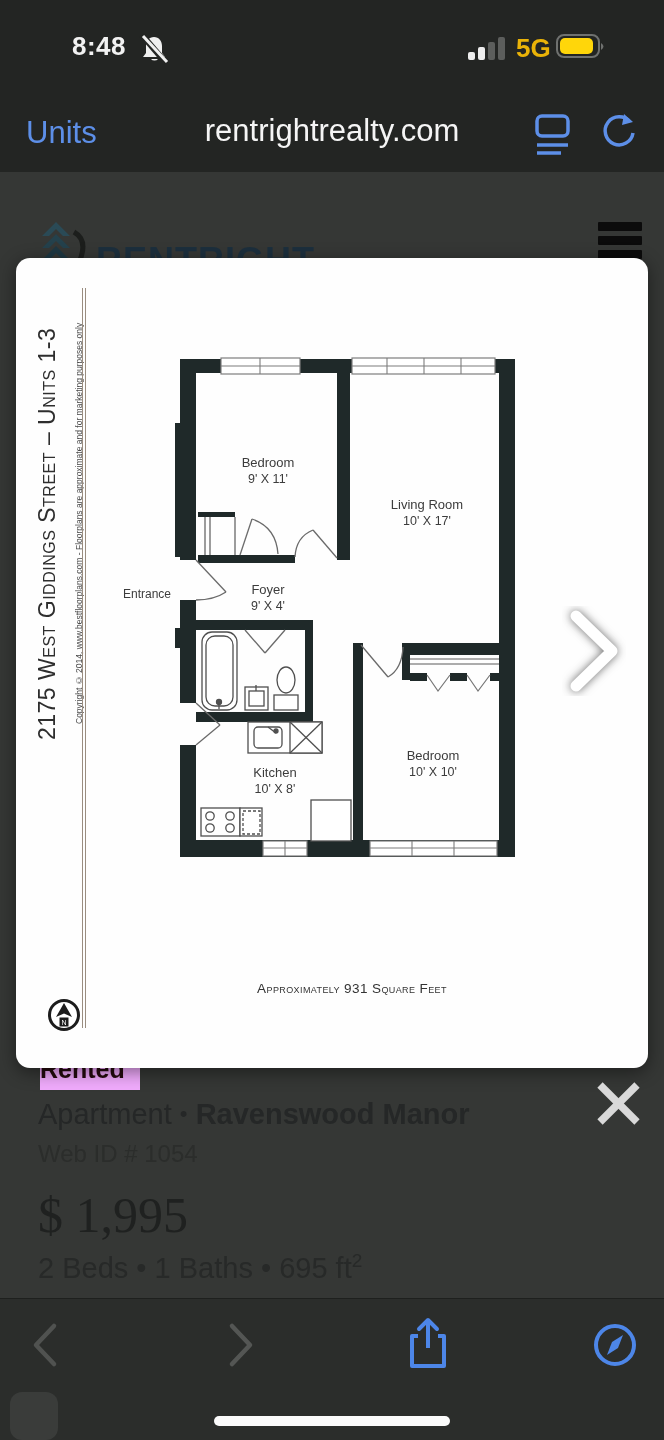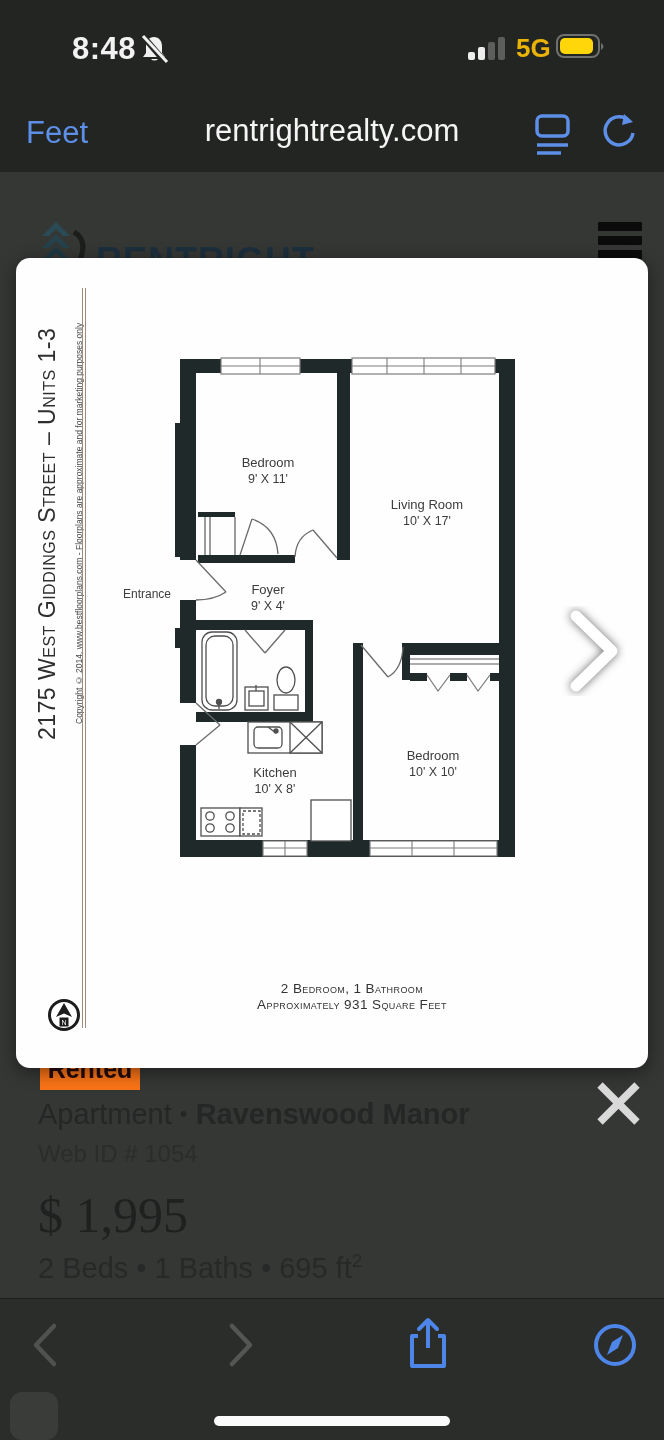--- a/index.html
+++ b/index.html
@@ -2,21 +2,21 @@
 <html><head>
 <meta charset="utf-8">
 <style>
   html,body{margin:0;padding:0;background:#111;}
   #screen{position:relative;width:664px;height:1440px;overflow:hidden;
           font-family:"Liberation Sans",sans-serif;background:#353735;}
   .abs{position:absolute;}
 
   
   #chrome{left:0;top:0;width:664px;height:172px;background:#232523;z-index:3;}
-  #time{left:72px;top:31px;font-size:31px;font-weight:700;color:#f2f2f2;letter-spacing:.5px;}
+  #time{left:72px;top:31px;font-size:26px;font-weight:700;color:#f2f2f2;letter-spacing:.5px;}
   #net5g{left:516px;top:33px;font-size:26px;font-weight:600;color:#eab308;}
   #done{left:26px;top:115px;font-size:31px;color:#5d8fe8;}
   #url{left:0;top:113px;width:664px;text-align:center;font-size:31px;font-weight:400;color:#f5f5f5;}
 
   
   #pagebg{left:0;top:172px;width:664px;height:1126px;background:#353735;z-index:1;}
   #brand{left:96px;top:240px;font-size:36px;font-weight:800;color:#1c2f3d;letter-spacing:1px;z-index:1;}
   #burger div{width:44px;height:9px;background:#0b0b0b;margin-bottom:5px;border-radius:1px;}
   #burger{left:598px;top:222px;z-index:1;}
 
@@ -26,22 +26,22 @@
   #vtitle{left:18px;top:34px;height:448px;writing-mode:vertical-rl;transform:rotate(180deg);
           font-size:23px;font-variant:small-caps;letter-spacing:.5px;color:#2e2e2e;white-space:nowrap;}
   #vcopy{left:58px;top:36px;height:430px;writing-mode:vertical-rl;transform:rotate(180deg);
          font-size:8.5px;color:#4a4a4a;white-space:nowrap;}
   #vrule{left:66px;top:30px;width:2px;height:740px;border-left:1.4px solid #9a8d80;border-right:1.4px solid #9a8d80;}
   #caption{left:40px;right:0;top:723px;text-align:center;color:#333;
            font-variant:small-caps;font-size:13.5px;line-height:16px;letter-spacing:.4px;}
   #nextbtn{left:546px;top:348px;width:64px;height:90px;cursor:pointer;}
 
   
-  #badge{left:40px;top:1048px;width:100px;height:42px;background:#f97316;color:#240b0e;
-         font-size:25px;font-weight:700;text-align:center;line-height:42px;z-index:2;}
+  #badge{left:40px;top:1048px;width:100px;height:42px;background:#f0abfc;color:#240b0e;
+         font-size:25px;font-weight:700;line-height:42px;z-index:2;}
   #aptline{left:38px;top:1098px;font-size:29px;font-weight:500;color:#252727;z-index:2;}
   #webid{left:38px;top:1140px;font-size:24px;color:#2b2d2b;z-index:2;}
   #price{left:38px;top:1186px;font-family:"Liberation Serif",serif;font-size:50px;color:#1f2120;z-index:2;}
   #beds{left:38px;top:1250px;font-size:29px;color:#272928;z-index:2;}
   #beds sup{font-size:19px;}
   #closex{left:594px;top:1078px;z-index:11;cursor:pointer;}
 
   
   #toolbar{left:0;top:1298px;width:664px;height:142px;background:#2b2d2b;border-top:1px solid #1e201e;z-index:3;}
   #homeind{left:214px;top:1416px;width:236px;height:10px;border-radius:5px;background:#fbfbfb;z-index:4;}
@@ -81,21 +81,21 @@
     <rect x="10" y="11" width="7" height="13" rx="2" fill="#ededed"></rect>
     <rect x="20" y="6" width="7" height="18" rx="2" fill="#5c5e5c"></rect>
     <rect x="30" y="1" width="7" height="23" rx="2" fill="#5c5e5c"></rect>
   </svg>
   <div class="abs" id="net5g" style="z-index:4">5G</div>
   <svg class="abs" style="left:556px;top:34px;z-index:4" width="52" height="26">
     <rect x="1" y="1" width="42" height="22" rx="7" stroke="#6f716f" stroke-width="2" fill="none"></rect>
     <rect x="4" y="4" width="33" height="16" rx="5" fill="#ffd60a"></rect>
     <path d="M45 9 q5 3.5 0 7 Z" fill="#6f716f"></path>
   </svg>
-  <div class="abs" id="done" style="z-index:4;cursor:pointer">Feet</div>
+  <div class="abs" id="done" style="z-index:4;cursor:pointer">Units</div>
   <div class="abs" id="url" style="z-index:3">rentrightrealty.com</div>
   <svg class="abs" style="left:534px;top:112px;z-index:4" width="40" height="46">
     <rect x="3" y="4" width="31" height="20" rx="5" stroke="#5d8fe8" stroke-width="3.5" fill="none"></rect>
     <line x1="3" y1="33" x2="34" y2="33" stroke="#5d8fe8" stroke-width="3.5"></line>
     <line x1="3" y1="41" x2="27" y2="41" stroke="#5d8fe8" stroke-width="3.5"></line>
   </svg>
   <svg class="abs" style="left:600px;top:110px;z-index:4" width="40" height="46">
     <path d="M30 12 A14 14 0 1 0 33 23" stroke="#5d8fe8" stroke-width="3.5" fill="none"></path>
     <path d="M24 4 L33 12 L22 15 Z" fill="#5d8fe8"></path>
   </svg>
@@ -215,21 +215,20 @@
         <text x="150" y="255" font-size="12.5">9' X 4'</text>
         <text x="157" y="422" font-size="13">Kitchen</text>
         <text x="157" y="438" font-size="12.5">10' X 8'</text>
         <text x="315" y="405" font-size="13">Bedroom</text>
         <text x="315" y="421" font-size="12.5">10' X 10'</text>
         <text x="29" y="243" font-size="12">Entrance</text>
       </g>
     </svg>
 
     <div class="abs" id="caption">
-      <div>2 Bedroom, 1 Bathroom</div>
       <div>Approximately 931 Square Feet</div>
     </div>
 
     <svg class="abs" style="left:30px;top:739px" width="36" height="36" viewBox="0 0 36 36">
       <circle cx="18" cy="18" r="14.5" fill="#ffffff" stroke="#1c1c1c" stroke-width="3"></circle>
       <path d="M18 6 L26 20 L18 16.5 L10 20 Z" fill="#1c1c1c"></path>
       <rect x="13.5" y="20.5" width="9" height="9" fill="#1c1c1c"></rect>
       <text x="18" y="28" font-size="7" fill="#ffffff" text-anchor="middle">N</text>
     </svg>
 

